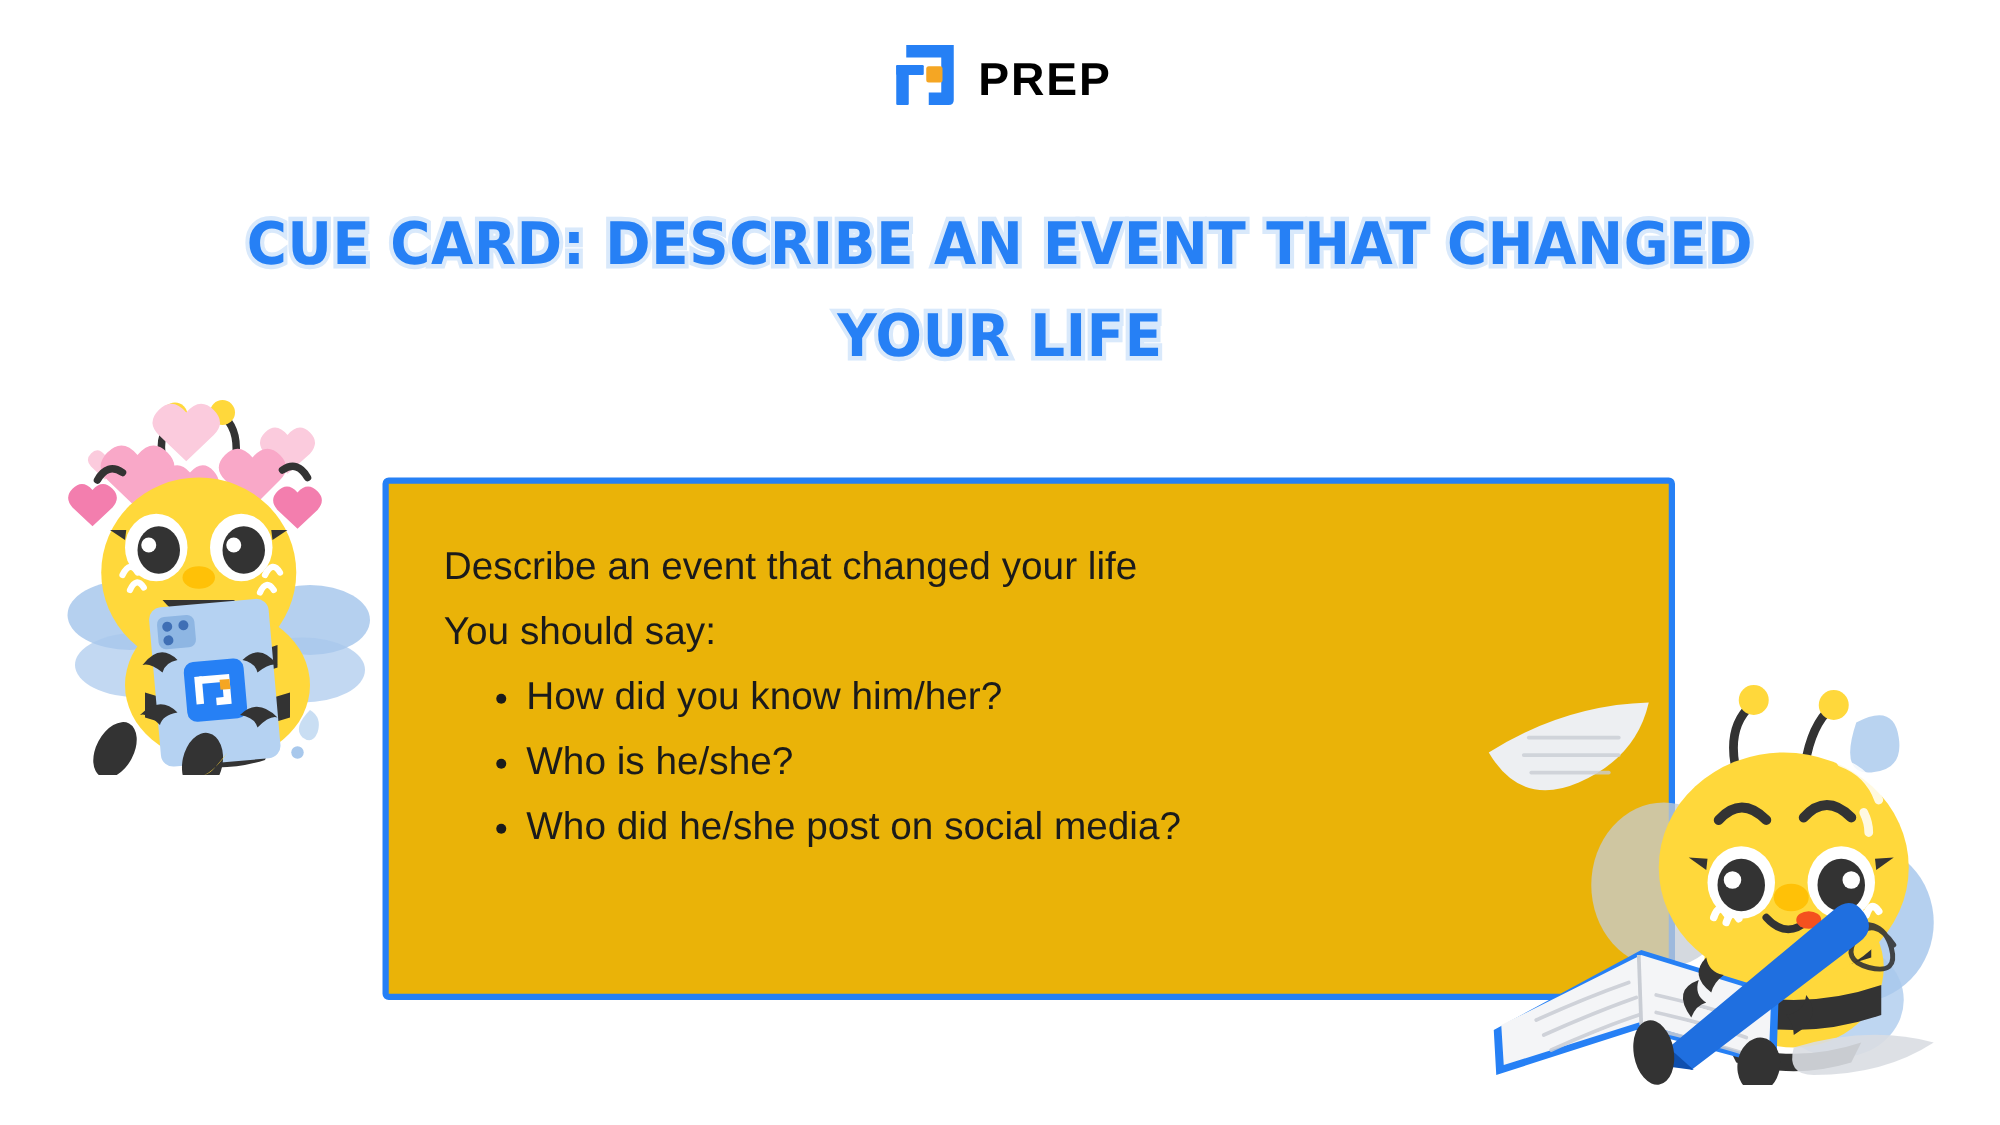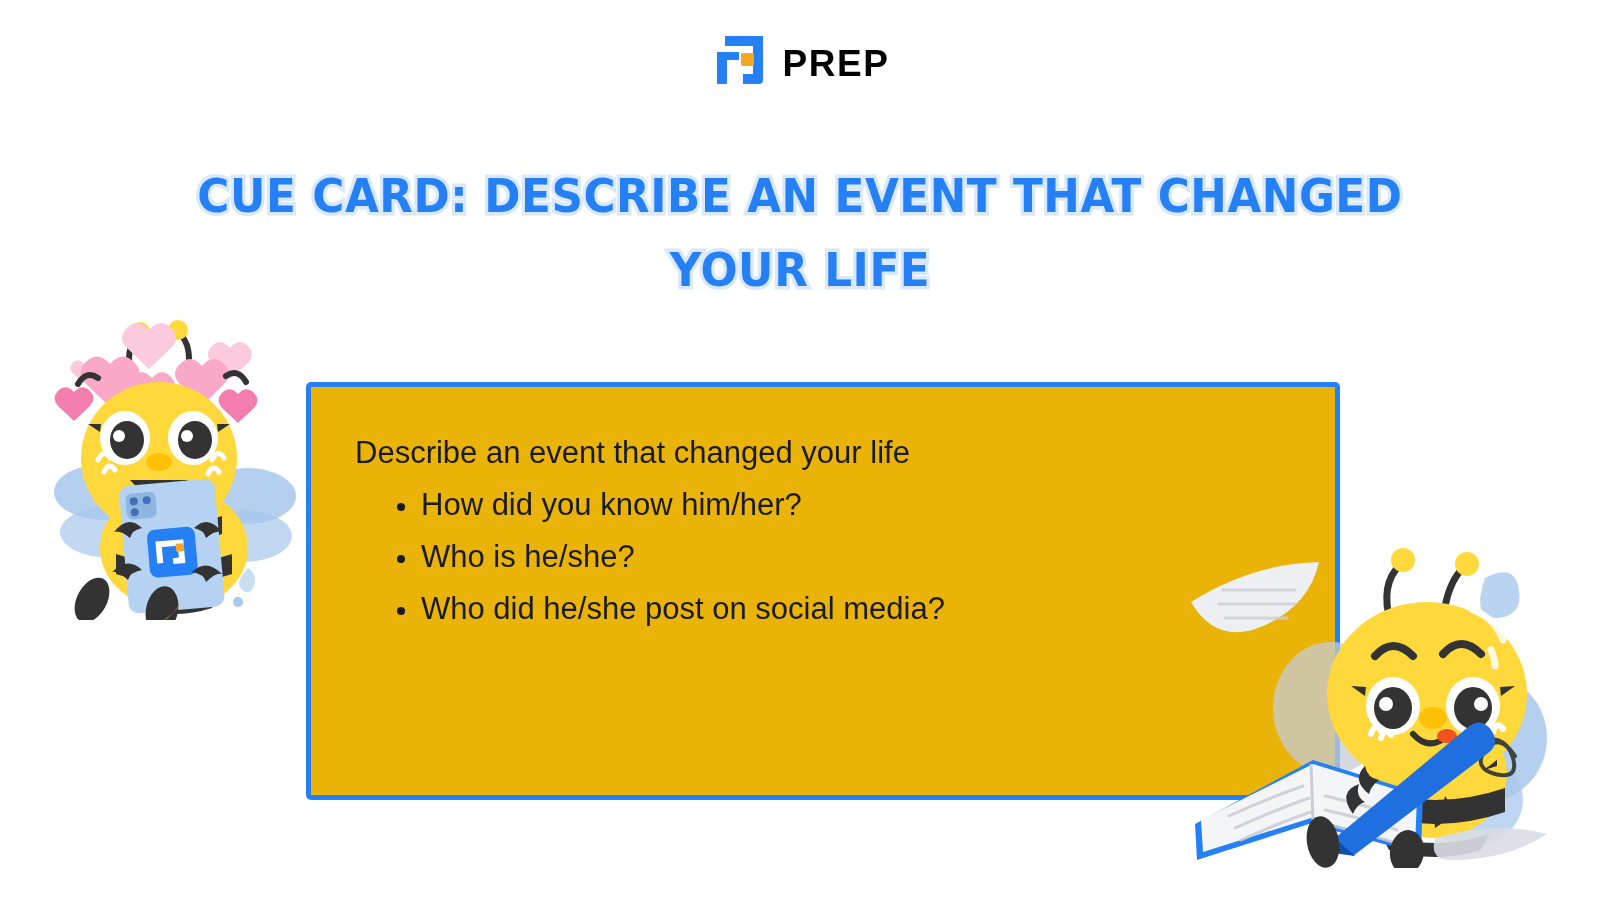--- a/index.html
+++ b/index.html
@@ -128,20 +128,21 @@
     </svg>
   </div>
   <div id="logo-wordmark">PREP</div>
 </div>
 
 <h1 id="page-title">CUE CARD: DESCRIBE AN EVENT THAT CHANGED YOUR LIFE</h1>
 
 <div id="cue-card">
   <div id="card-text">
     <div class="line">Describe an event that changed your life</div>
+    <div class="line">You should say:</div>
     <ul id="card-bullets">
       <li>How did you know him/her?</li>
       <li>Who is he/she?</li>
       <li>Who did he/she post on social media?</li>
     </ul>
   </div>
 </div>
 
 <div class="mascot" id="mascot-left">
   <svg viewBox="0 0 250 310" width="250" height="310" aria-hidden="true">

